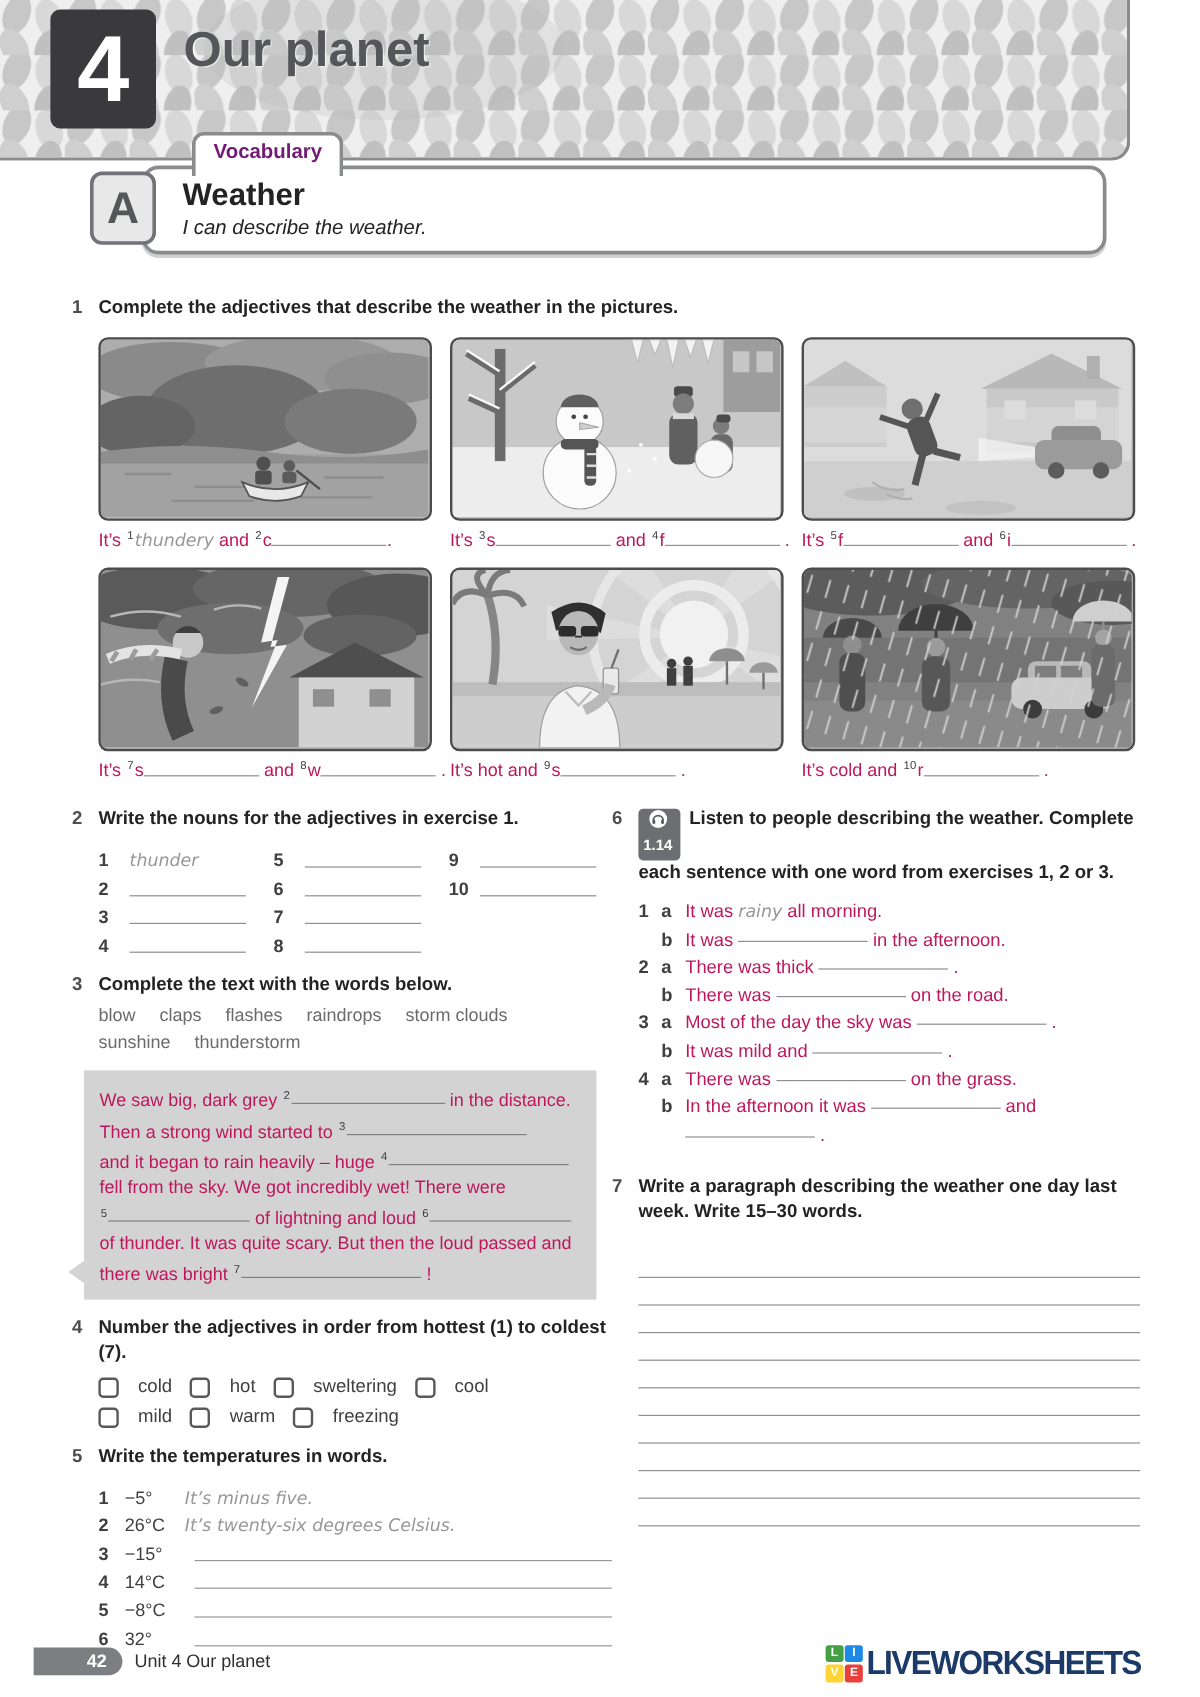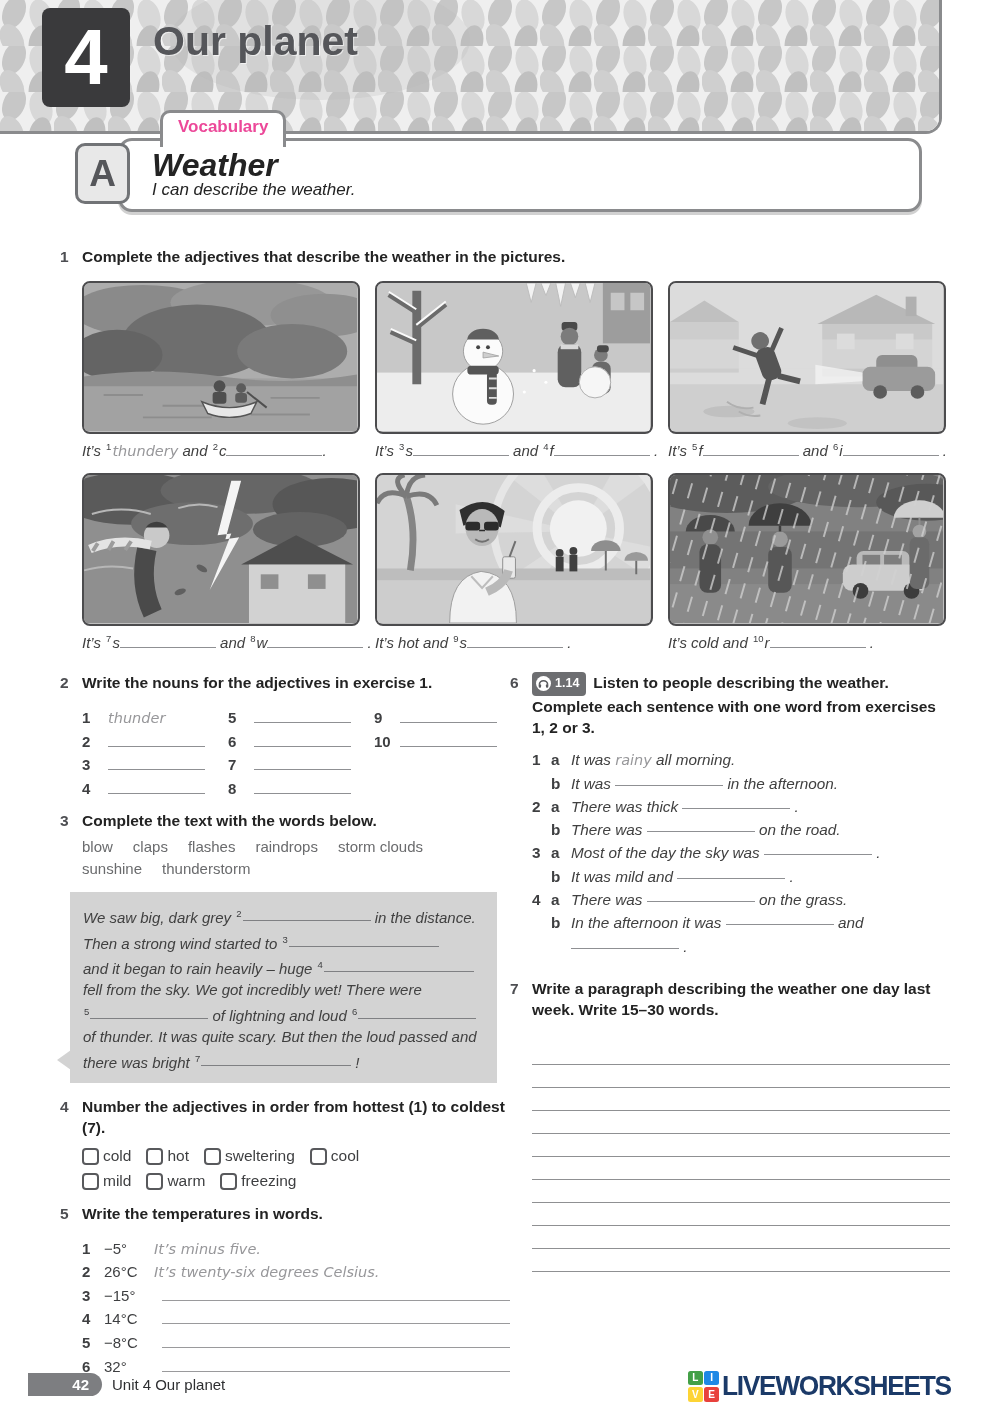--- a/index.html
+++ b/index.html
@@ -8,34 +8,34 @@
 
   
   .band { position:absolute; left:0; top:0; width:942px; height:134px; background:#efefef;
           border-right:3px solid #8a8b8d; border-bottom:3px solid #8a8b8d; border-radius:0 0 16px 0; overflow:hidden; }
   .band svg { position:absolute; left:0; top:0; }
   .unit-box { position:absolute; left:42px; top:8px; width:88px; height:99px; background:#3a3a3c; border-radius:8px;
               color:#fff; font-size:78px; font-weight:bold; display:flex; align-items:center; justify-content:center; z-index:5;}
   .unit-title { position:absolute; left:153px; top:18px; font-size:41px; font-weight:bold; color:#55565a; z-index:5;
                 text-shadow:1px 1px 0 rgba(255,255,255,.6); }
   .voc-tab { position:absolute; left:160px; top:110px; padding:4px 15px 10px; background:#fff; border:3px solid #8a8b8d;
-             border-bottom:none; border-radius:10px 10px 0 0; font-weight:bold; font-size:17px; color:#ec4899; z-index:3;text-align:center; }
+             border-bottom:none; border-radius:10px 10px 0 0; font-weight:bold; font-size:17px; color:#701a75; z-index:3;text-align:center; }
   .section-box { position:absolute; left:118px; top:138px; width:804px; height:74px; background:#fff;
                  border:3px solid #8a8b8d; border-radius:14px; box-shadow:0 3px 0 rgba(0,0,0,.18); z-index:2; }
   .letter-box { position:absolute; left:75px; top:143px; width:55px; height:61px; background:#e8e8e8;
                 border:3px solid #717376; border-radius:10px; display:flex; align-items:center; justify-content:center;
                 font-size:37px; font-weight:bold; color:#55565a; z-index:4; }
-  .section-title { position:absolute; left:152px; top:147px; font-size:32px; font-weight:bold; color:#232323; z-index:4;font-style:italic; }
+  .section-title { position:absolute; left:152px; top:147px; font-size:26px; font-weight:bold; color:#232323; z-index:4; }
   .section-sub { position:absolute; left:152px; top:180px; font-size:17px; font-style:italic; color:#232323; z-index:4; }
 
   
   .ex-head { display:flex; font-weight:bold; font-size:15.5px; color:#232323; line-height:21px; }
   .ex-num { color:#4d4e52; width:22px; flex:none; }
   .ex-ins { flex:1; }
-  .seg-t { color:#404040;font-style:italic; }
+  .seg-t { color:#be185d; }
   .seg-sup { font-size:9.5px; color:#3e3f41; margin:0 1px 0 1px; }
   .seg-ans { color:#97979a; font-style:italic; font-family:"DejaVu Sans",sans-serif; font-size:14.5px; }
   .seg-blank { display:inline-block; height:13px; border-bottom:1.4px solid #8f9093; vertical-align:baseline; }
 
   
   .ex1 { position:absolute; left:60px; top:246px; width:890px; }
   .pics { margin:14px 0 0 22px; display:grid; grid-template-columns:repeat(3,278px); column-gap:15px; row-gap:14px; }
   .panel { width:278px; height:153px; border:2.5px solid #4c4c4e; border-radius:8px; overflow:hidden; background:#c0c0c0; }
   .panel svg { display:block; }
   .caption { margin-top:7px; font-size:15px; white-space:nowrap; }
@@ -55,37 +55,37 @@
            color:#6a6b6d; font-size:15px; }
   .graybox { position:relative; margin:15px 0 0 10px; width:427px; background:#d3d3d3; padding:11px 12px 10px 13px;
              font-size:15px; color:#3e3f41; line-height:21.4px; }
   .graybox .seg-blank { border-bottom-color:#7f8083; margin-bottom:2px; }
   .tail { position:absolute; left:-13px; bottom:13px; width:0; height:0;
           border-top:10px solid transparent; border-bottom:10px solid transparent; border-right:14px solid #d3d3d3; }
   .bx-line { white-space:nowrap; }
 
   .cb-rows { margin:9px 0 0 22px; }
   .cb-row { display:flex; column-gap:15px; margin-bottom:7px; }
-  .cb-item { display:flex; align-items:center; gap:4px; font-size:15.5px; }
+  .cb-item { display:flex; align-items:center; gap:16px; font-size:15.5px; }
   .cb { width:17px; height:17px; background:#fff; border:2px solid #58595c; border-radius:4px; flex:none; }
 
   .t-rows { margin:9px 0 0 22px; }
   .t-row { display:flex; align-items:flex-end; height:23.6px; font-size:15px; }
   .t-n { font-weight:bold; width:22px; }
   .t-temp { width:50px; }
   .t-line { flex:1; border-bottom:1.3px solid #9a9a9c; margin:0 0 3px 8px; }
 
   .s-rows { margin:8px 0 0 22px; }
   .s-row { display:flex; align-items:flex-end; height:23.3px; font-size:15.3px; }
   .s-n { font-weight:bold; width:19px; flex:none; }
   .s-l { font-weight:bold; width:20px; flex:none; }
   .s-row .seg-blank { margin-bottom:3px; }
 
   .badge { display:inline-flex; align-items:center; gap:4px; background:#6d6e71; border-radius:4px;
-           padding:1px 7px 2px 4px; color:#fff; font-weight:bold; font-size:12.5px; vertical-align:-3px; margin-right:7px; }
+           padding:1px 7px 2px 4px; color:#fff; font-weight:bold; font-size:12.5px; vertical-align:-3px; margin-right:7px;flex-direction:column; }
   .ex7 { margin-top:22px; }
   .w-lines { margin:22px 0 0 22px; }
   .w-line { height:23px; border-bottom:1.2px solid #8f9092; }
 
   
   .footer { position:absolute; left:0; top:1370px; width:1000px; height:32px; }
   .page-tab { position:absolute; left:28px; top:3px; width:74px; height:23px; background:#7d7e81;
               border-radius:0 12px 12px 0; color:#fff; font-weight:bold; font-size:15px;
               display:flex; align-items:center; justify-content:flex-end; padding-right:13px; }
   .f-unit { position:absolute; left:112px; top:6px; font-size:15px; color:#2e2f31; }

